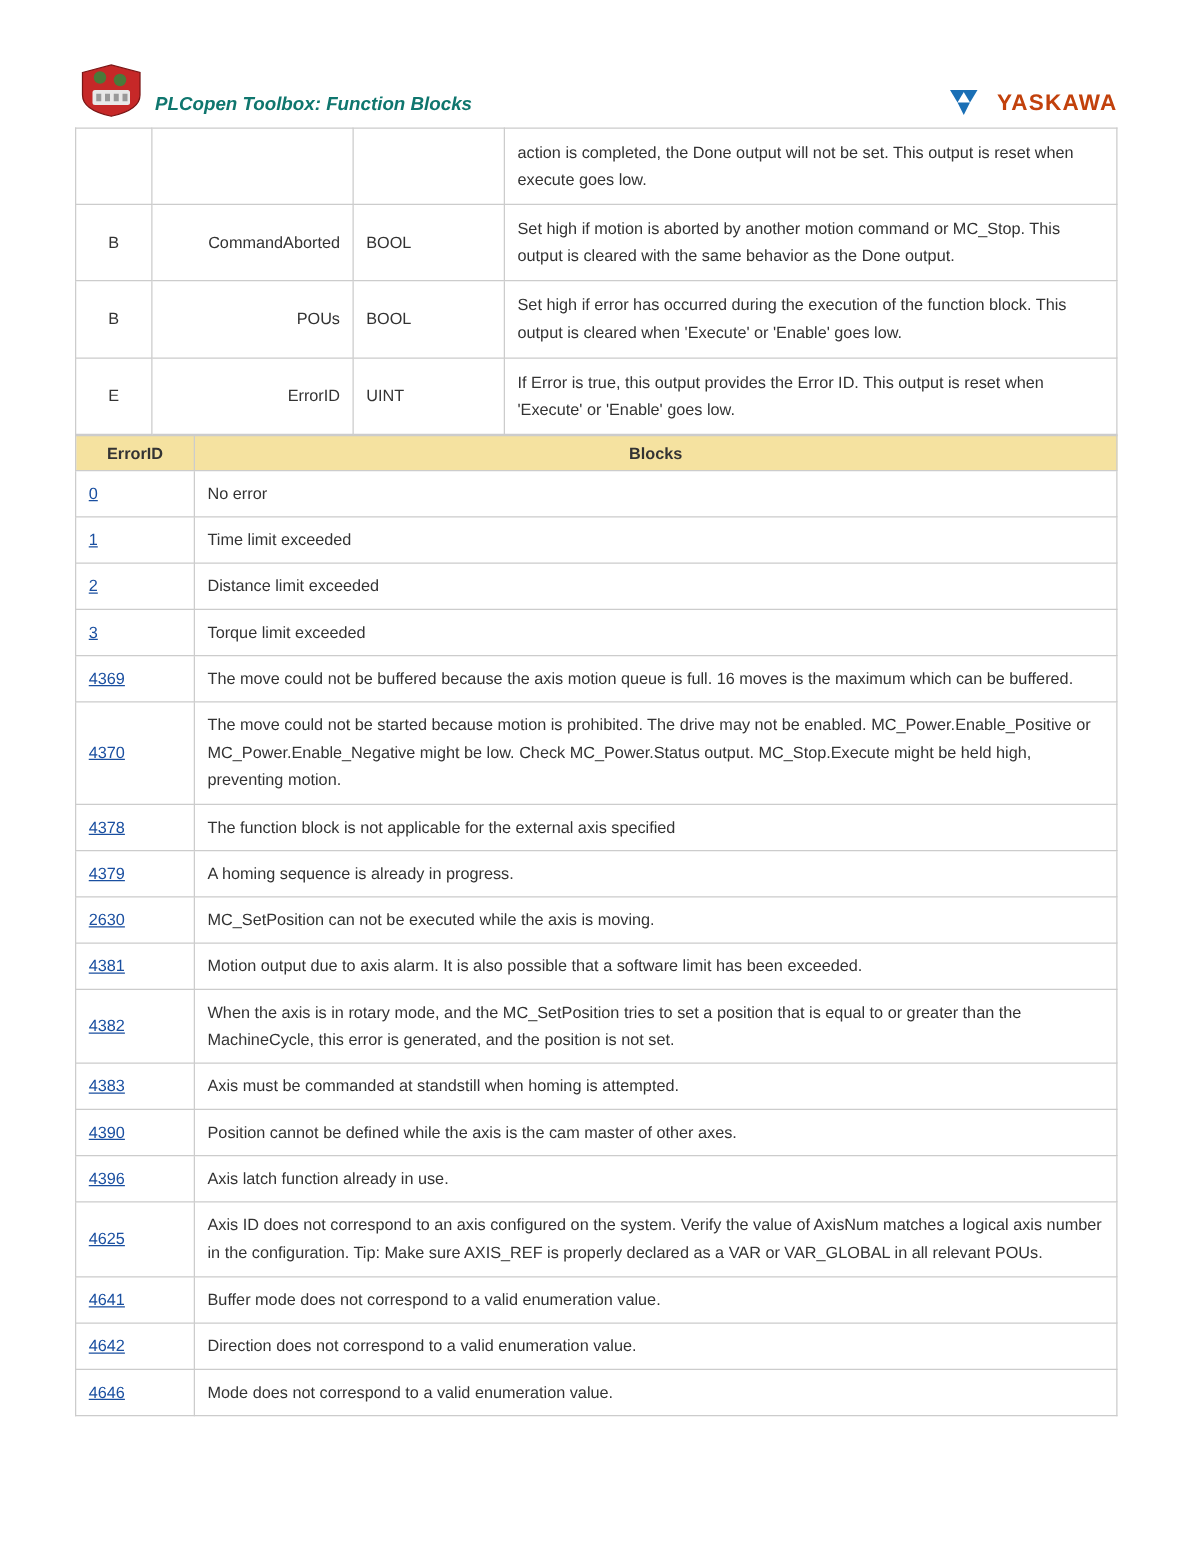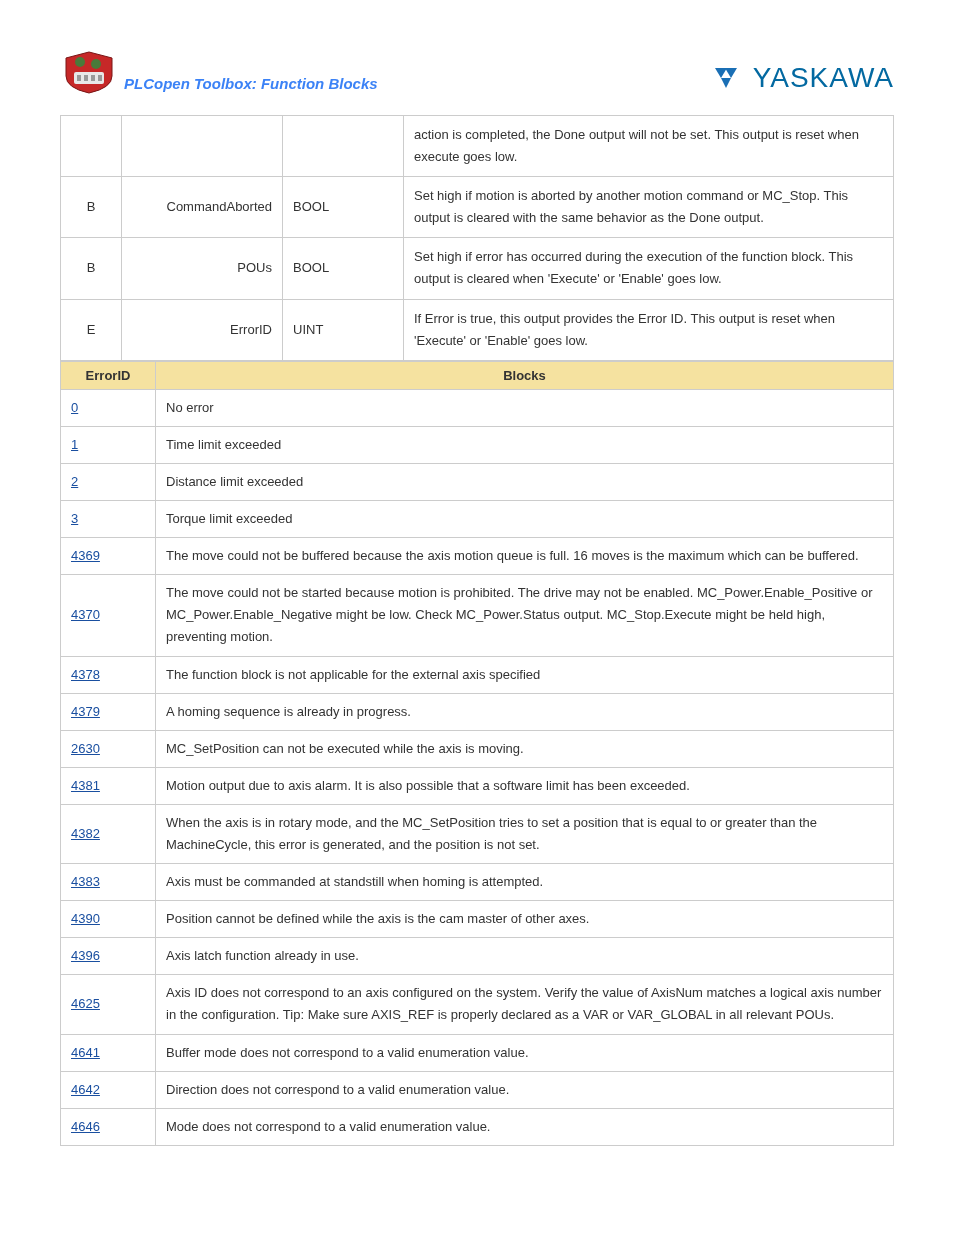--- a/index.html
+++ b/index.html
@@ -27,40 +27,40 @@
     align-items: flex-end;
     gap: 6px;
   }
   .logo-badge {
     width: 58px;
     height: 44px;
     position: relative;
   }
   .logo-badge svg { display:block; }
   .header-title {
-    color: #3b82f6;
+    color: #0f766e;
     font-style: italic;
     font-weight: bold;
     font-size: 15px;
     padding-bottom: 2px;
   }
   .yaskawa-logo {
     display: flex;
     align-items: center;
     gap: 6px;
-    color: #0369a1;
-    font-weight: normal;
-    font-size: 28px;
+    color: #c2410c;
+    font-weight: bold;
+    font-size: 18px;
     letter-spacing: 1px;
   }
   .yaskawa-mark svg { display:block; }
   table.params {
     width: 100%;
     border-collapse: collapse;
-    margin-top: 21px;
+    margin-top: 8px;
   }
   table.params td {
     border: 1px solid #ccc;
     padding: 8px 10px;
     vertical-align: middle;
     line-height: 1.7;
   }
   table.params .c1 { width: 40px; text-align:center; }
   table.params .c2 { width: 140px; text-align: right; }
   table.params .c3 { width: 100px; }

